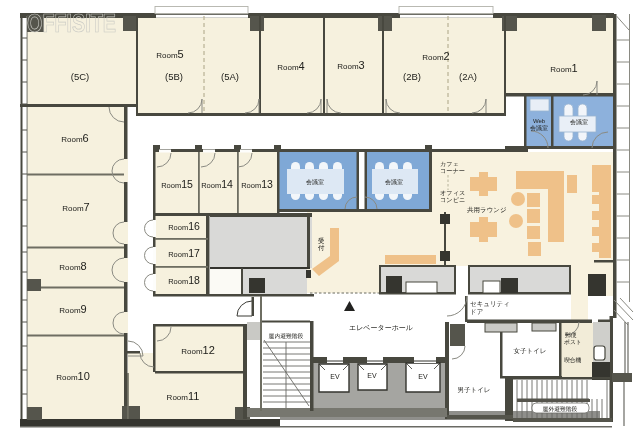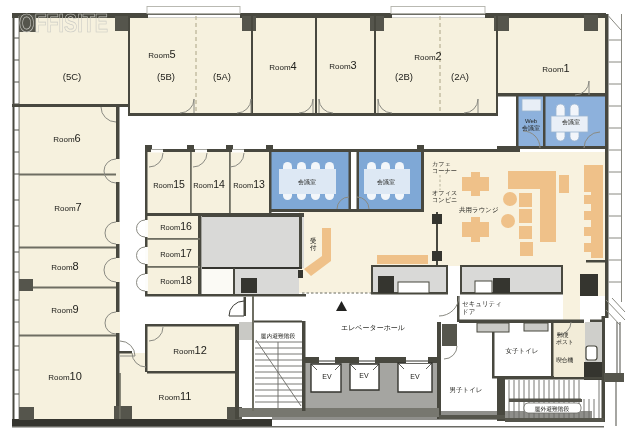--- a/index.html
+++ b/index.html
@@ -1,16 +1,16 @@
 <!DOCTYPE html>
 <html><head>
 <meta charset="utf-8">
 <style>
 html,body{margin:0;padding:0;background:#ffffff;}
-#plan{position:relative;width:552px;height:437px;font-family:"Liberation Sans",sans-serif;}
+#plan{position:relative;width:552px;height:437px;font-family:"Liberation Sans",sans-serif;padding-left:8px;}
 svg{display:block;}
 </style>
 </head>
 <body>
 <div id="plan">
 <svg width="640" height="437" viewBox="0 0 640 437">
 
 <rect x="0" y="0" width="640" height="437" fill="#ffffff"></rect>
 
 <rect x="19" y="16" width="110" height="89" fill="#f6f1de"></rect>

